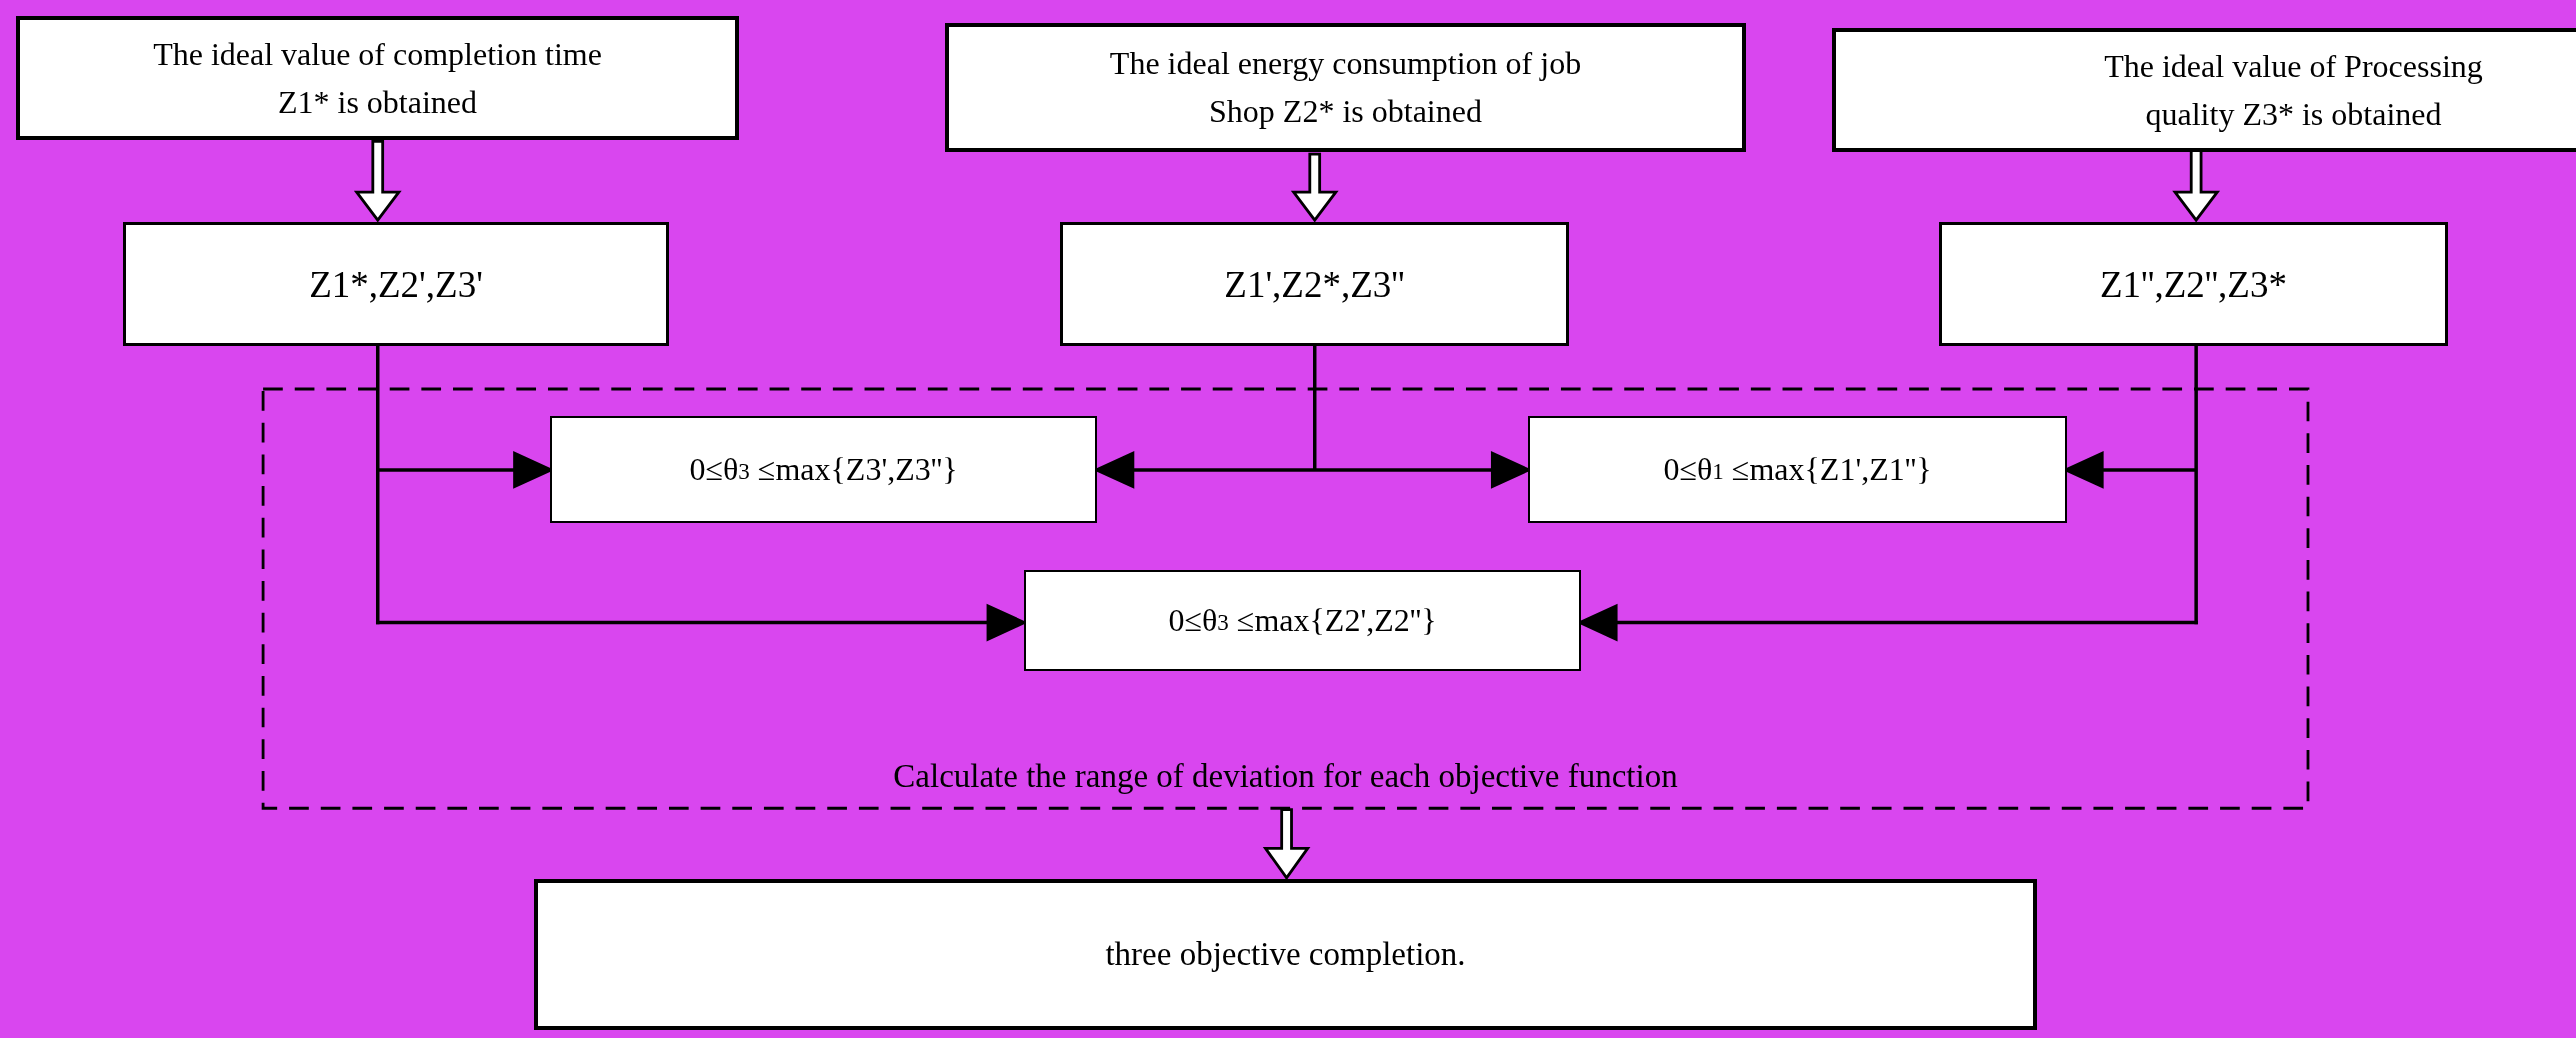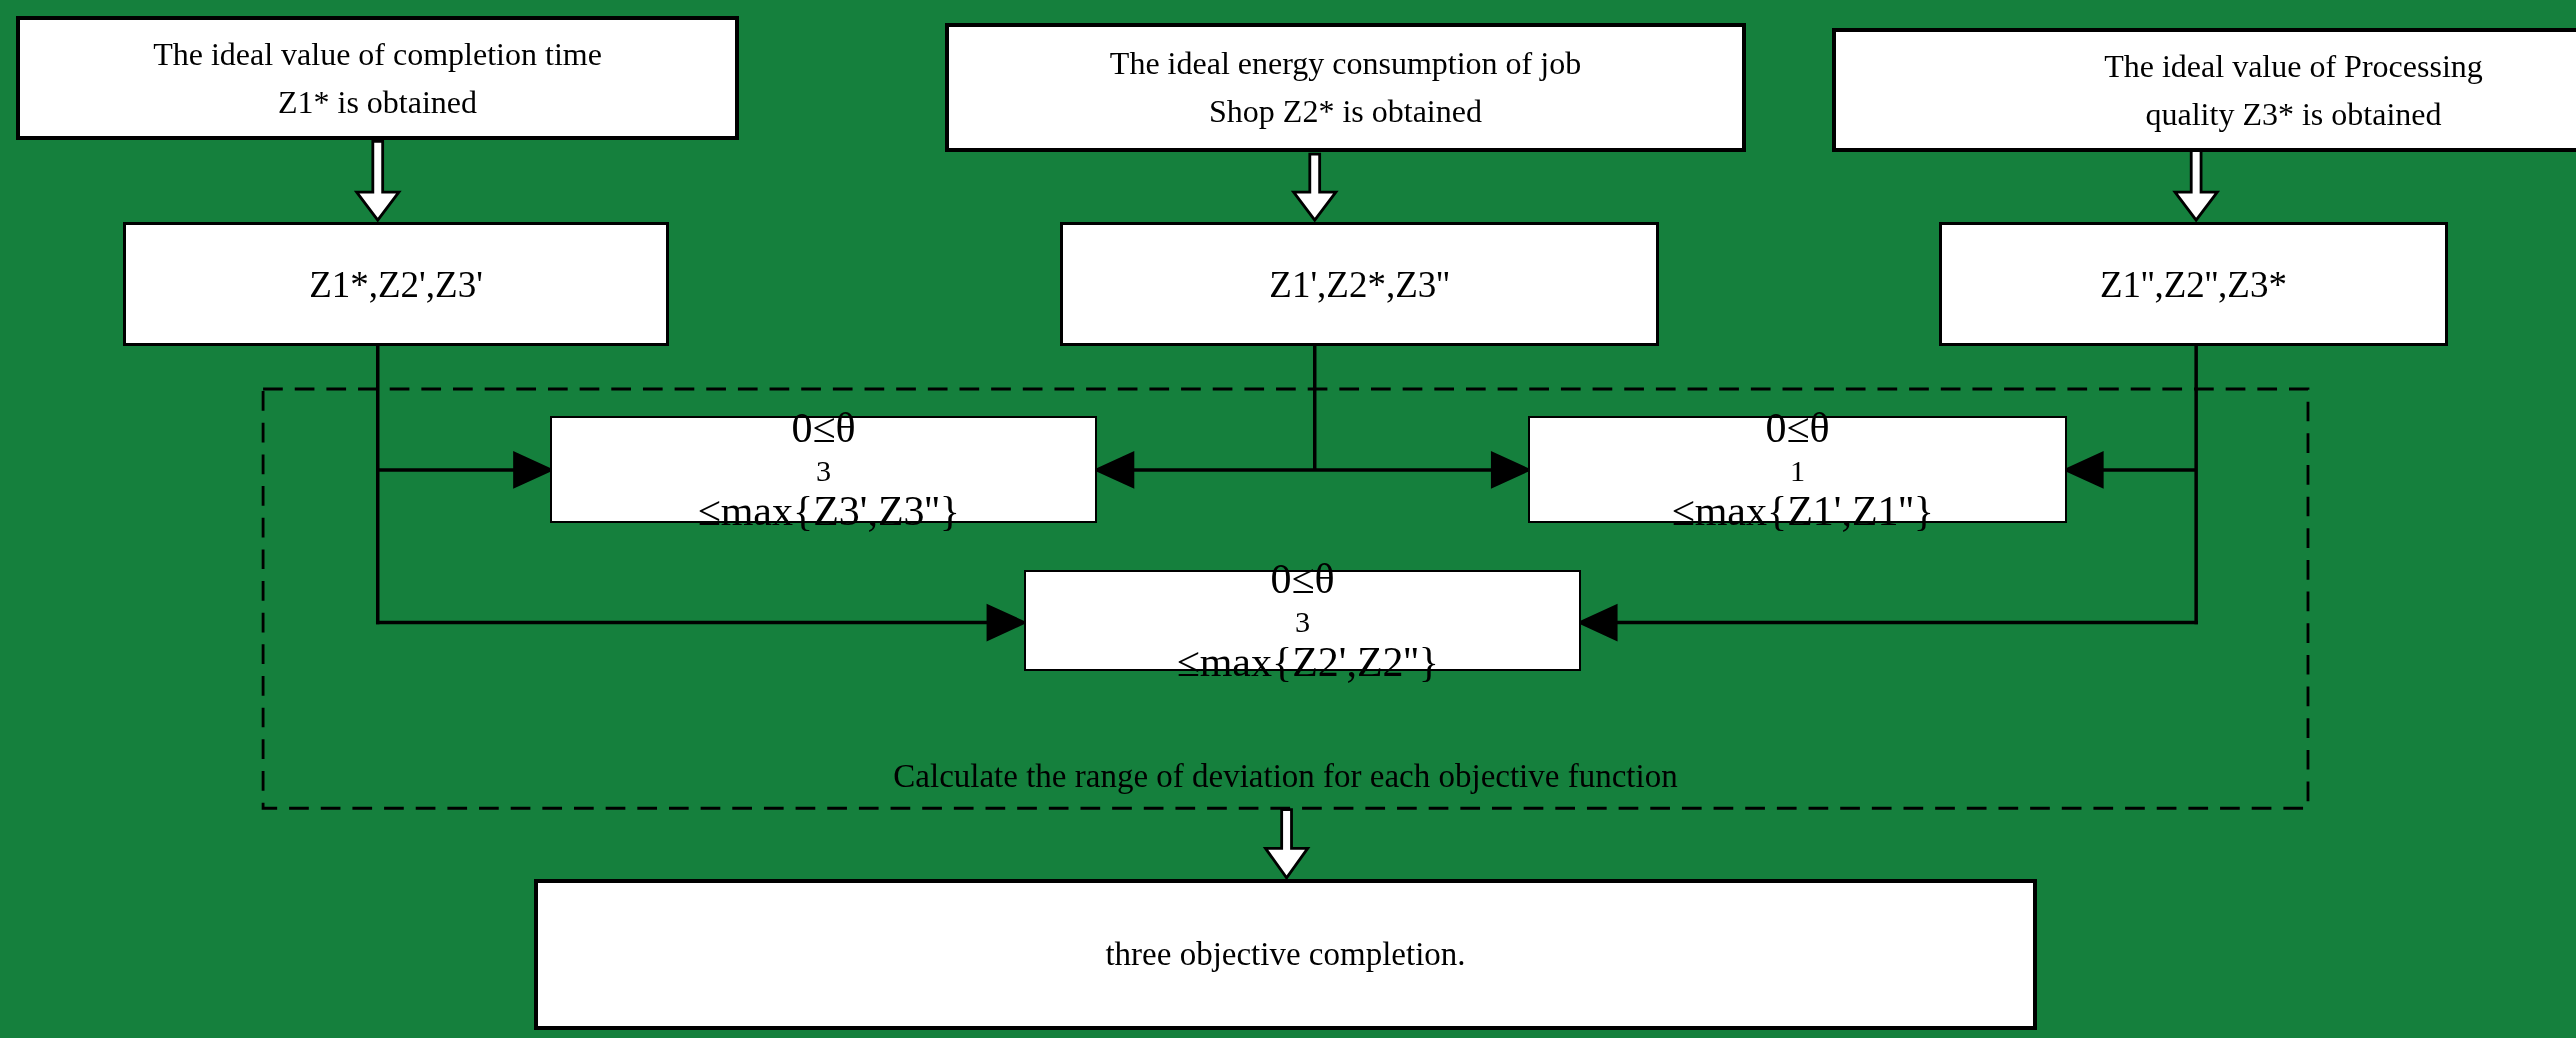--- a/index.html
+++ b/index.html
@@ -1,21 +1,21 @@
 <!DOCTYPE html>
 <html style="font-size:11.3px"><head>
 <meta charset="utf-8">
 <title>Flowchart</title>
 <style>
   html, body { margin: 0; padding: 0; background: #ffffff; }
   #canvas {
     position: relative;
     width: 2576px;
     height: 1039px;
-    background: #15803d;
+    background: #d946ef;
     font-family: "Liberation Serif", "DejaVu Serif", serif;
     color: #000;
     overflow: hidden;
   }
   #connector-layer {
     position: absolute;
     left: 0; top: 0;
     width: 2576px; height: 1039px;
   }
   .box {
@@ -33,22 +33,22 @@
     border-width: 4.2px;
     font-size: 32px;
     line-height: 1.5;
   }
   .value-box {
     border-width: 3.5px;
     font-size: 37px;
   }
   .constraint-box {
     border-width: 2.8px;
-    font-size: 42px;
-    flex-direction: column;
+    font-size: 32px;
+    flex-direction: row;
     white-space: pre;
   }
   .constraint-box .sub {
     font-size: 0.72em;
     vertical-align: baseline;
     position: relative;
     top: 0.08em;
   }
   .final-box {
     border-width: 4.2px;
@@ -114,21 +114,21 @@
 
   <div class="box top-box" style="left:1832px; top:28px; width:875px; height:124px;padding-left:48px;">
     <span class="line">The ideal value of Processing</span>
     <span class="line">quality Z3* is obtained</span>
   </div>
 
   <div class="box value-box" style="left:123px; top:222px; width:546px; height:124px;">
     <span>Z1*,Z2',Z3'</span>
   </div>
 
-  <div class="box value-box" style="left:1060px; top:222px; width:599px; height:124px;">
+  <div class="box value-box" style="left:1060px; top:222px; width:509px; height:124px;">
     <span>Z1',Z2*,Z3''</span>
   </div>
 
   <div class="box value-box" style="left:1939px; top:222px; width:509px; height:124px;">
     <span>Z1'',Z2'',Z3*</span>
   </div>
 
   <div class="box constraint-box" style="left:550px; top:416px; width:547px; height:107px;">
     <span>0≤θ</span><span class="sub">3</span><span> ≤max{Z3',Z3''}</span>
   </div>

